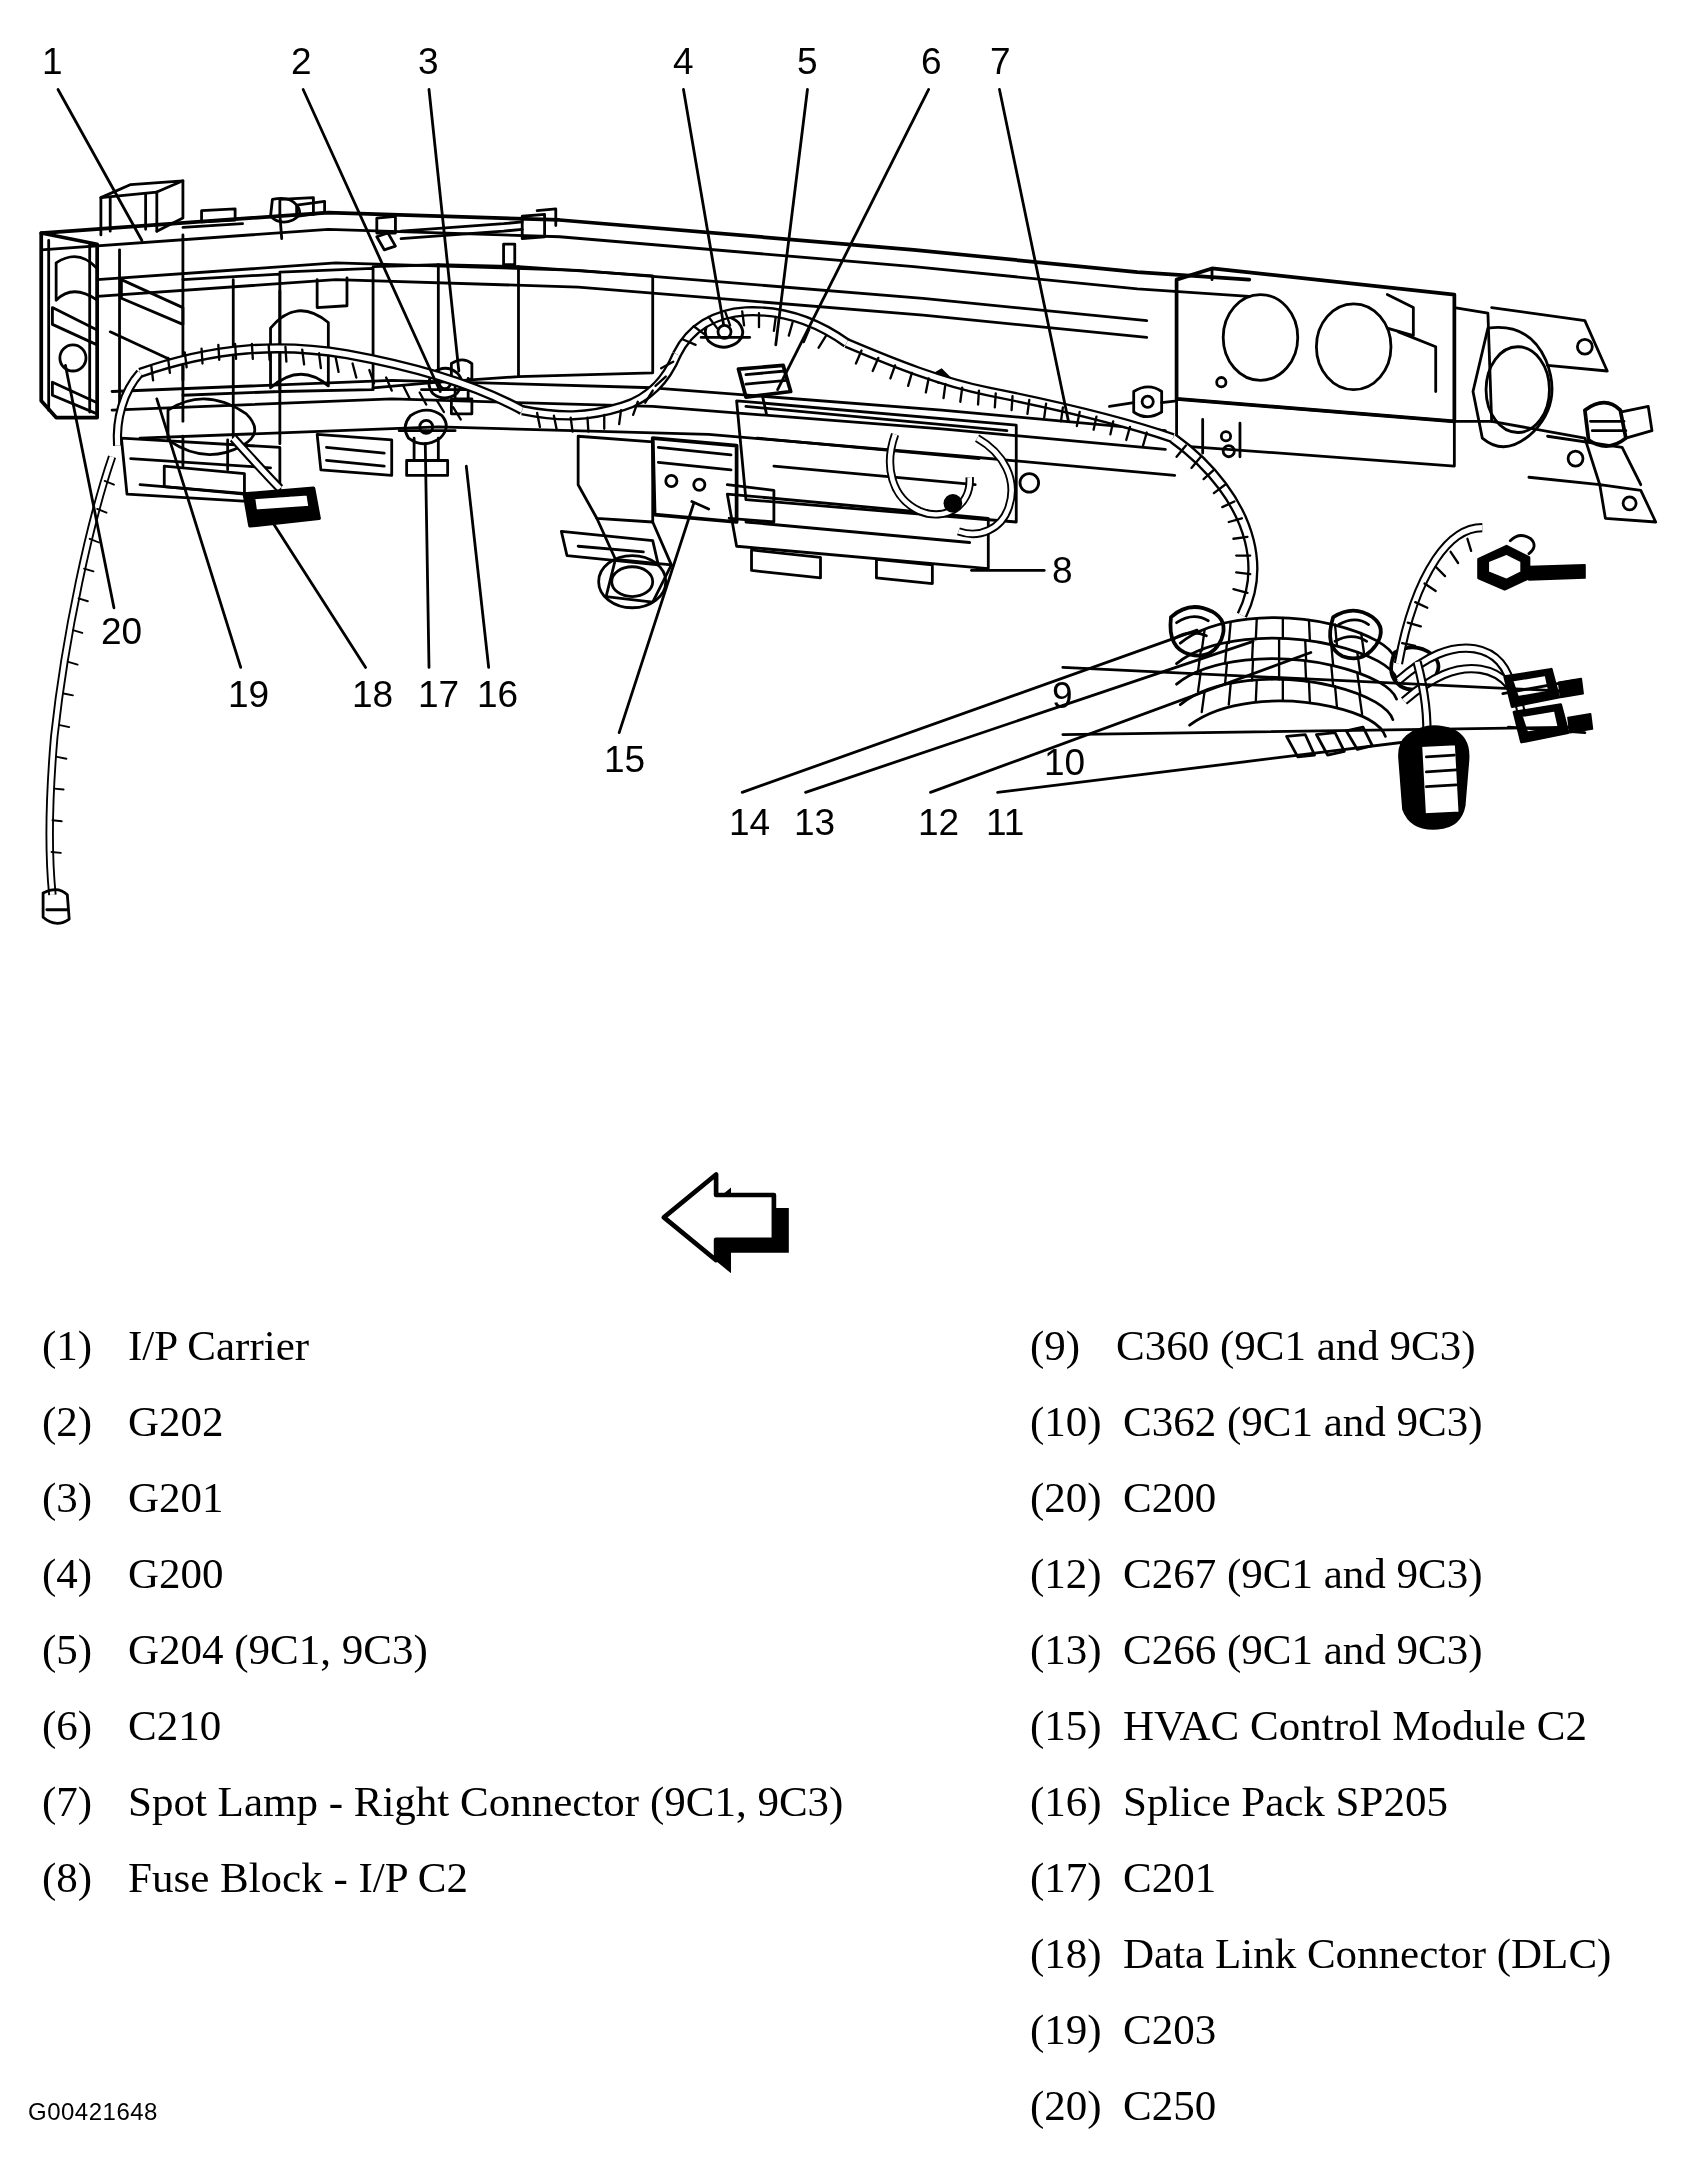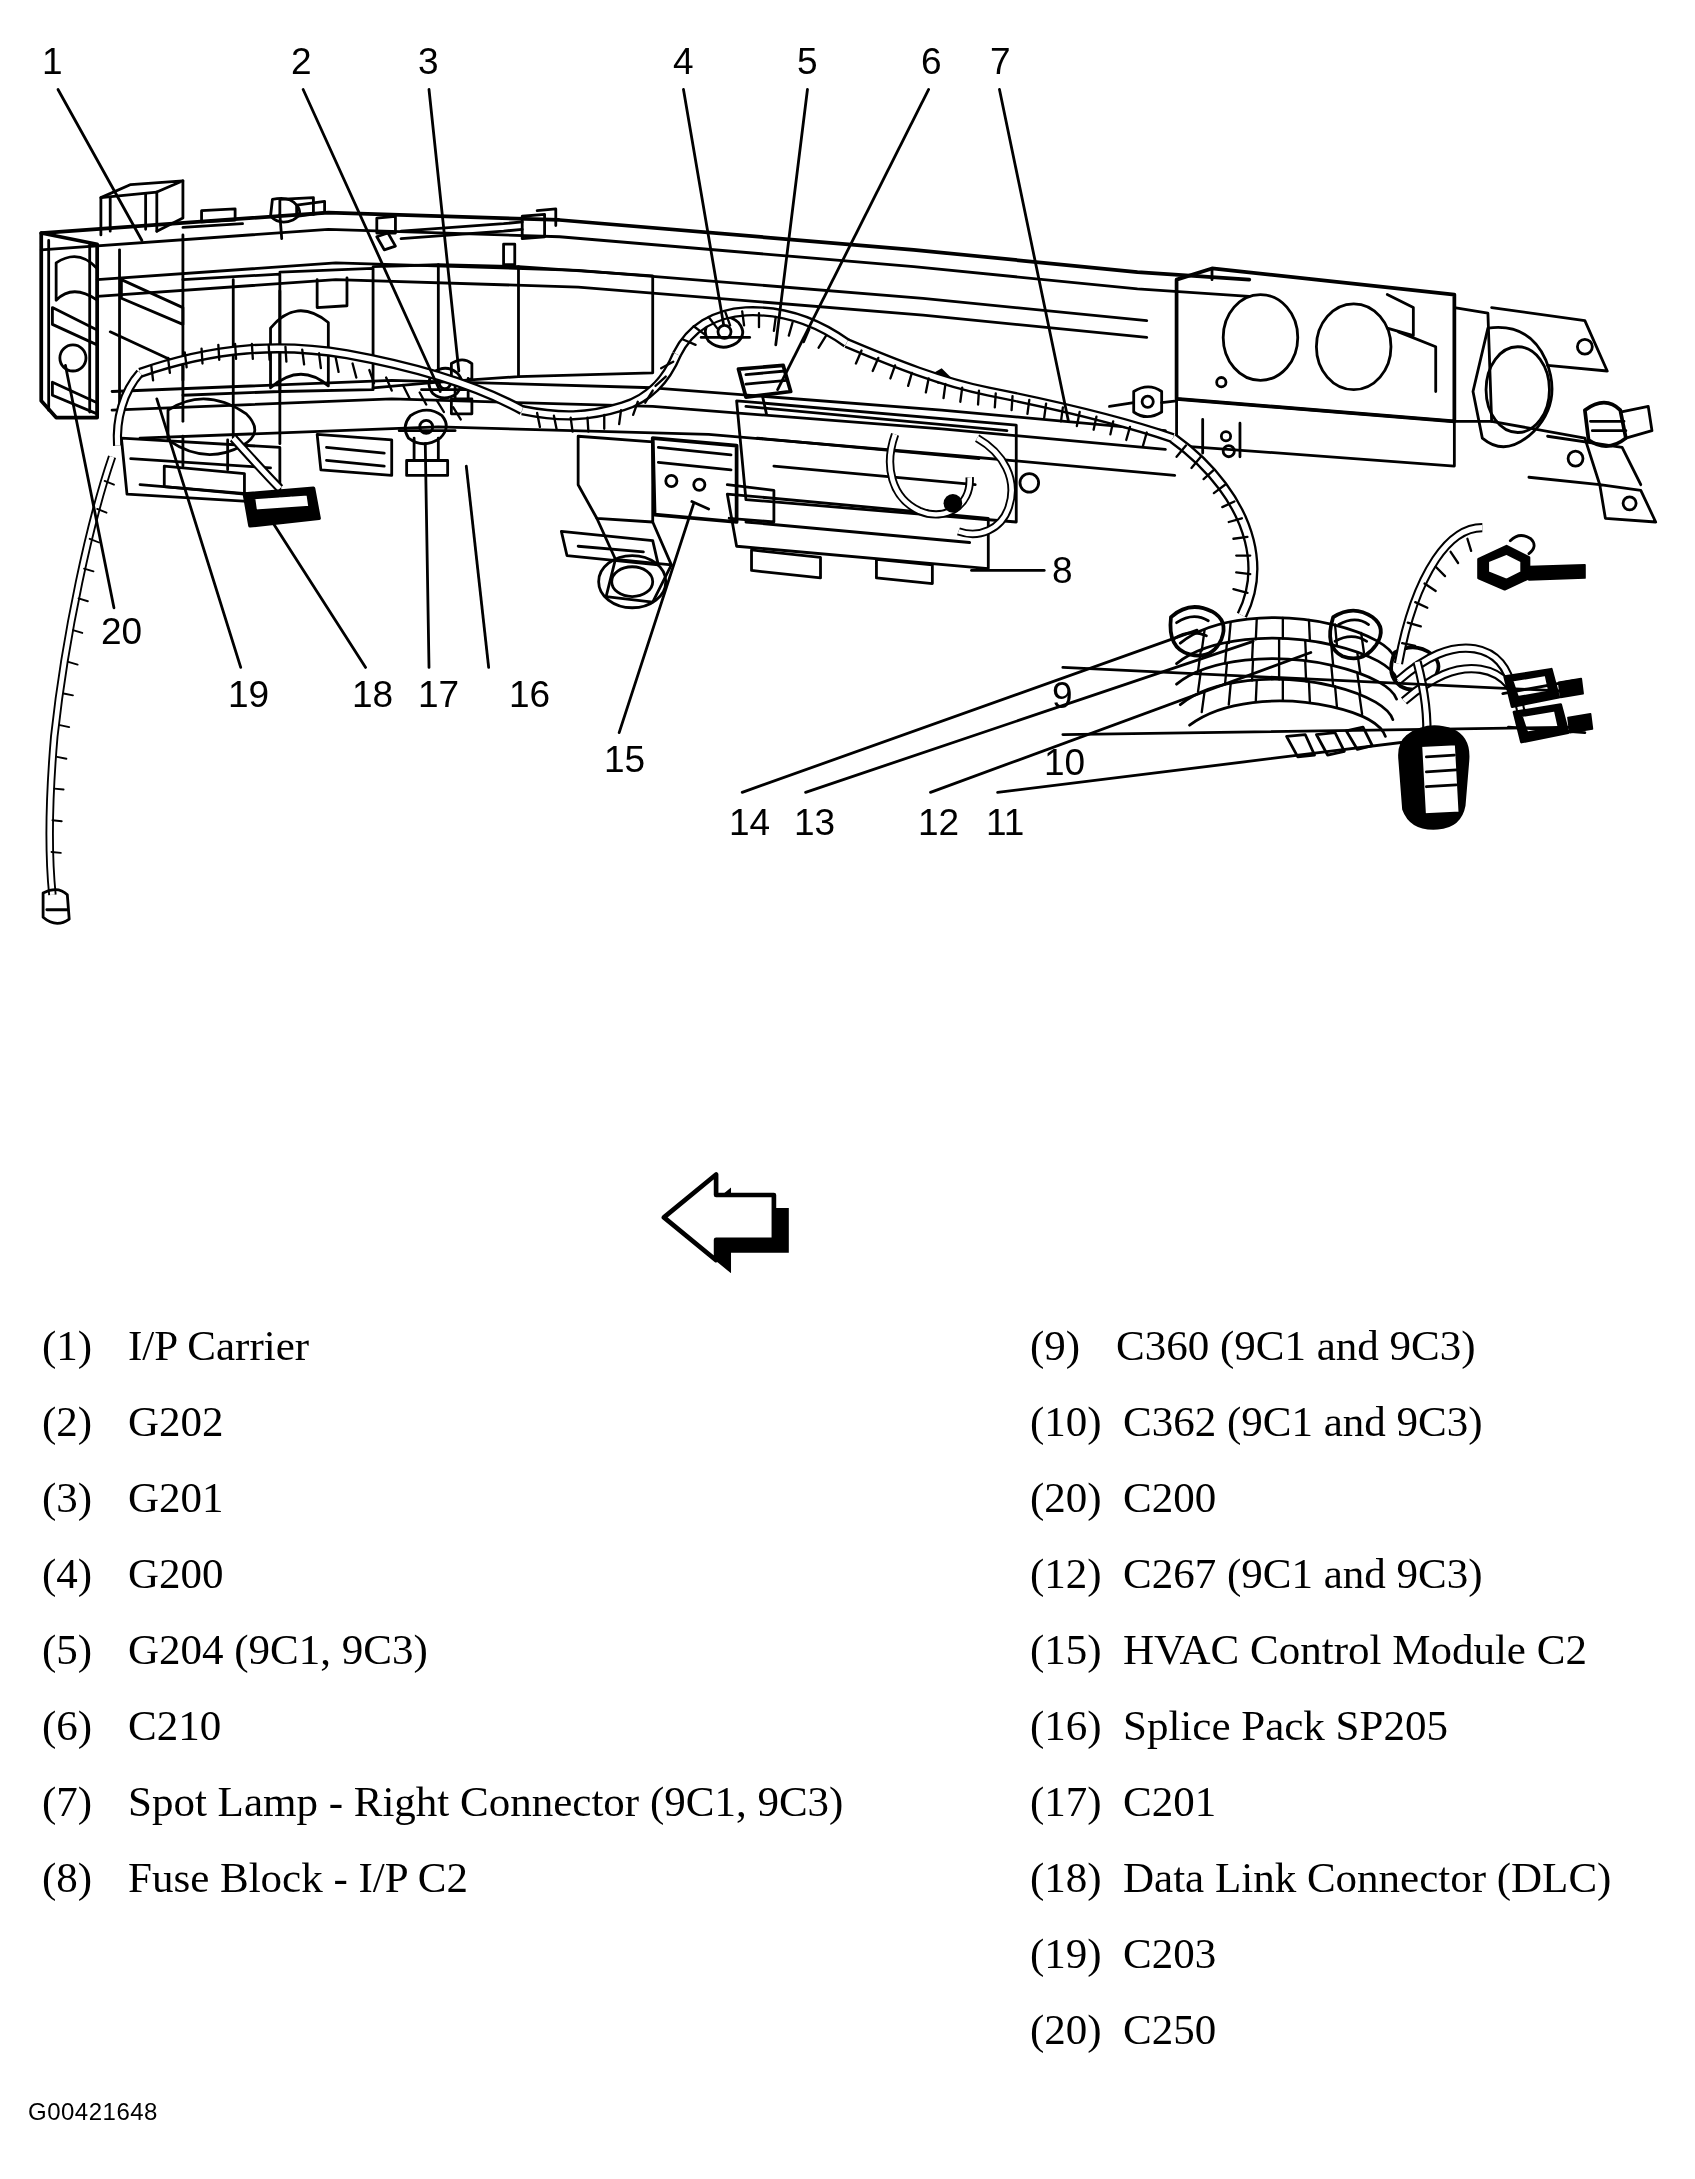--- a/index.html
+++ b/index.html
@@ -379,21 +379,21 @@
   <div class="callout" style="left:990px;top:43px;">7</div>
 
   <div class="callout" style="left:1052px;top:552px;">8</div>
   <div class="callout" style="left:1052px;top:677px;">9</div>
   <div class="callout" style="left:1044px;top:744px;">10</div>
   <div class="callout" style="left:986px;top:804px;">11</div>
   <div class="callout" style="left:918px; top:804px;">12</div>
   <div class="callout" style="left:794px; top:804px;">13</div>
   <div class="callout" style="left:729px; top:804px;">14</div>
   <div class="callout" style="left:604px; top:741px;">15</div>
-  <div class="callout" style="left:477px; top:676px;margin-left:32px;">16</div>
+  <div class="callout" style="left:477px; top:676px;">16</div>
   <div class="callout" style="left:418px; top:676px;">17</div>
   <div class="callout" style="left:352px; top:676px;">18</div>
   <div class="callout" style="left:228px; top:676px;">19</div>
   <div class="callout" style="left:101px; top:613px;">20</div>
 </div>
 
 <div id="legend">
 
   <div class="legend-col" id="legend-col-left">
     <div class="legend-row">
@@ -441,20 +441,24 @@
     </div>
     <div class="legend-row">
       <span class="legend-num wide">(20)</span>
       <span class="legend-label">C200</span>
     </div>
     <div class="legend-row">
       <span class="legend-num wide">(12)</span>
       <span class="legend-label">C267 (9C1 and 9C3)</span>
     </div>
     <div class="legend-row">
+      <span class="legend-num wide">(13)</span>
+      <span class="legend-label">C266 (9C1 and 9C3)</span>
+    </div>
+    <div class="legend-row">
       <span class="legend-num wide">(15)</span>
       <span class="legend-label">HVAC Control Module C2</span>
     </div>
     <div class="legend-row">
       <span class="legend-num wide">(16)</span>
       <span class="legend-label">Splice Pack SP205</span>
     </div>
     <div class="legend-row">
       <span class="legend-num wide">(17)</span>
       <span class="legend-label">C201</span>

